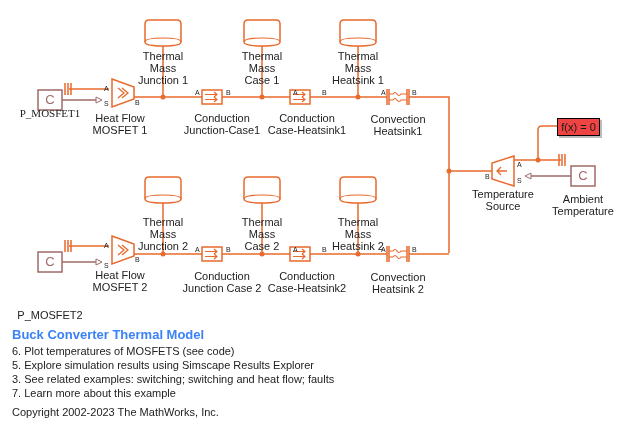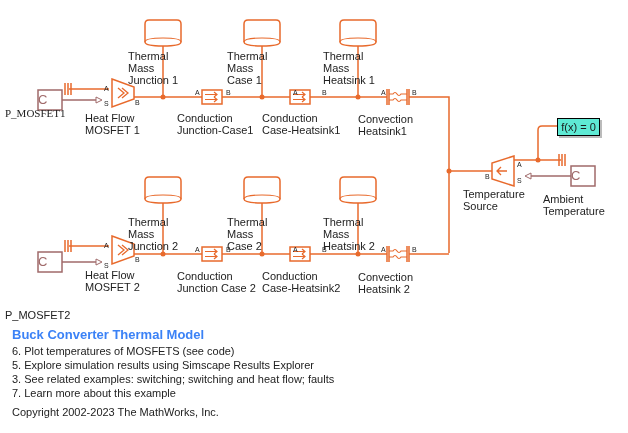--- a/index.html
+++ b/index.html
@@ -1,24 +1,24 @@
 <!DOCTYPE html>
 <html><head>
 <meta charset="utf-8">
 <style>
   html, body { margin: 0; padding: 0; background: #ffffff; }
   body { width: 628px; height: 433px; position: relative; overflow: hidden;
          font-family: "Liberation Sans", sans-serif; color: #1a1a1a; }
   #diagram { position: absolute; left: 0; top: 0; }
-  .lbl { position: absolute; font-size: 11px; line-height: 12px; white-space: pre-line; color: #222; }
+  .lbl { position: absolute; font-size: 11px; line-height: 12px; text-align: center; white-space: pre-line; color: #222; }
   .port { position: absolute; font-size: 7px; line-height: 8px; color: #222; }
   .note { position: absolute; left: 12px; font-size: 11px; line-height: 13px; color: #222; white-space: nowrap; }
   .title { position: absolute; left: 12px; top: 327px; font-size: 13px; font-weight: bold; color: #3b82f6; }
   .fx { position: absolute; left: 557px; top: 118px; width: 41px; height: 16px; border: 1px solid #000;
-        box-shadow: 2px 2px 0 #bbb; font-size: 11px; line-height: 16px; text-align: center; background:#5eead4; }
+        box-shadow: 2px 2px 0 #bbb; font-size: 11px; line-height: 16px; text-align: center; background:#ef4444; }
 </style>
 </head>
 <body>
 
 <svg id="diagram" width="628" height="433" viewBox="0 0 628 433">
   <defs>
     <g id="tmass">
       <path d="M0,4 Q0,0 4,0 L32,0 Q36,0 36,4 L36,22 Q36,26 18,26 Q0,26 0,22 Z" fill="none" stroke="#e86a2c" stroke-width="1.5"></path>
       <path d="M0,22 Q0,18 18,18 Q36,18 36,22" fill="none" stroke="#e86a2c" stroke-width="1.2"></path>
     </g>

